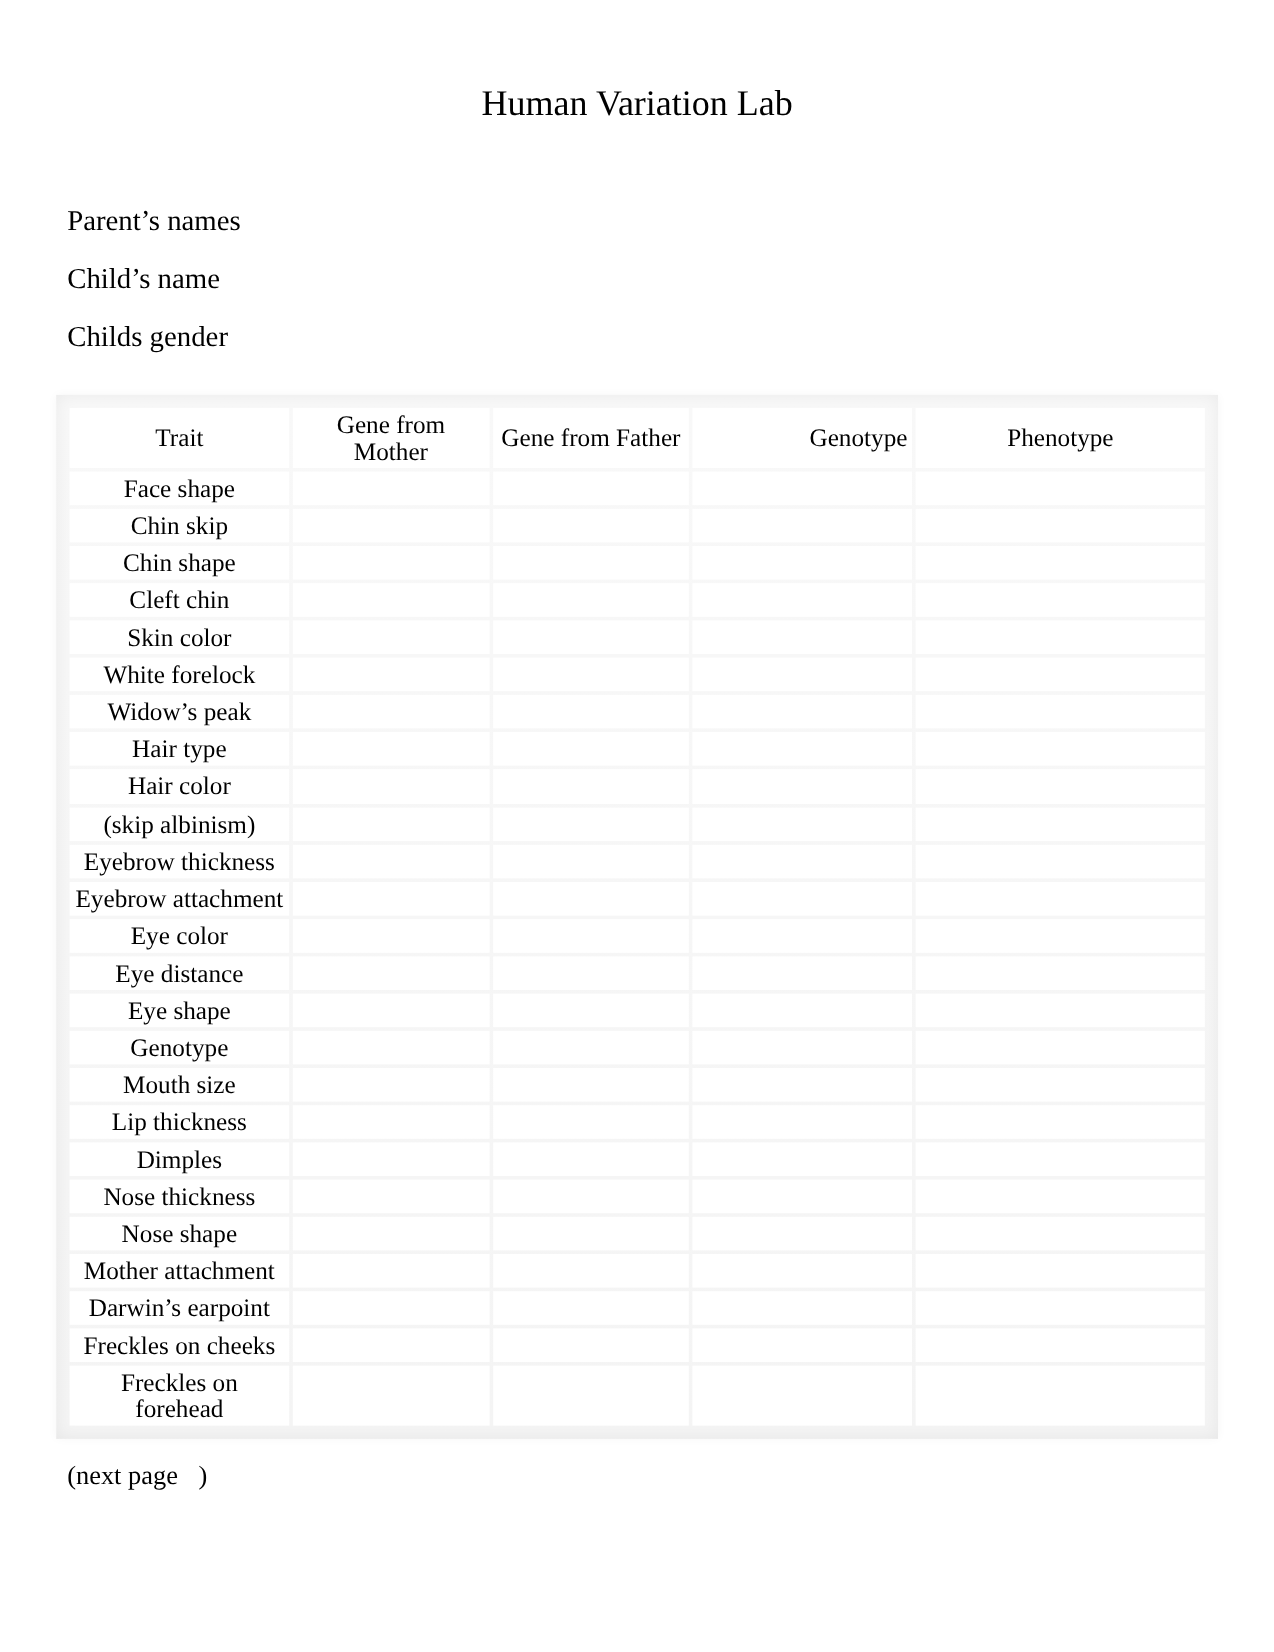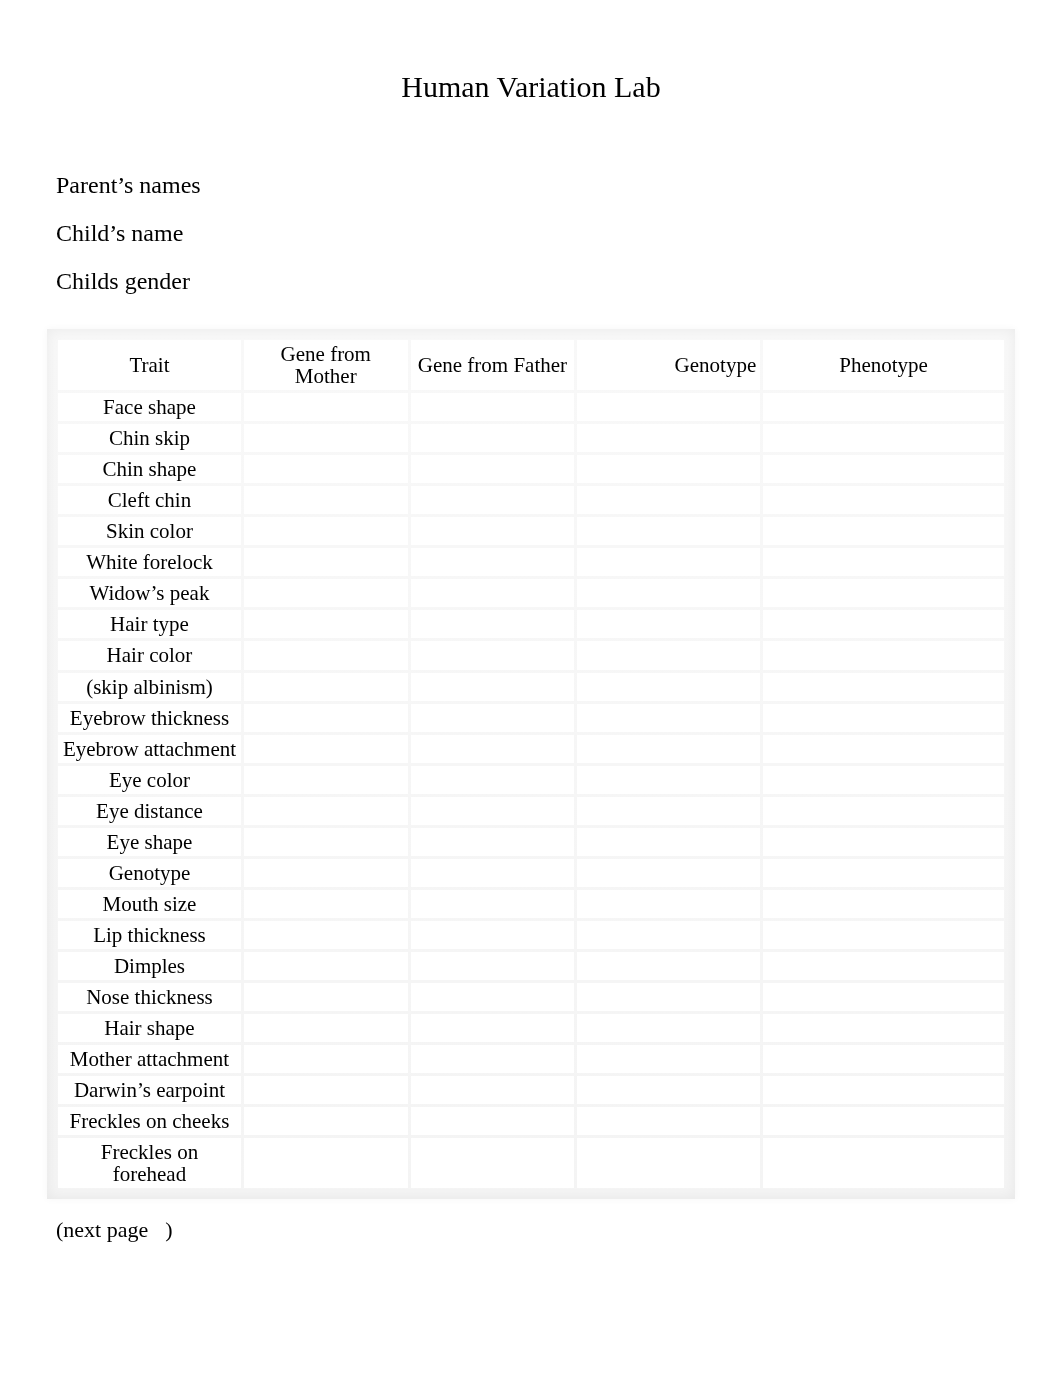--- a/index.html
+++ b/index.html
@@ -222,21 +222,21 @@
           <td class="col-pheno"></td>
         </tr>
         <tr>
           <td class="col-trait">Nose thickness</td>
           <td class="col-mother"></td>
           <td class="col-father"></td>
           <td class="col-geno"></td>
           <td class="col-pheno"></td>
         </tr>
         <tr>
-          <td class="col-trait">Hair shape</td>
+          <td class="col-trait">Nose shape</td>
           <td class="col-mother"></td>
           <td class="col-father"></td>
           <td class="col-geno"></td>
           <td class="col-pheno"></td>
         </tr>
         <tr>
           <td class="col-trait">Mother attachment</td>
           <td class="col-mother"></td>
           <td class="col-father"></td>
           <td class="col-geno"></td>

